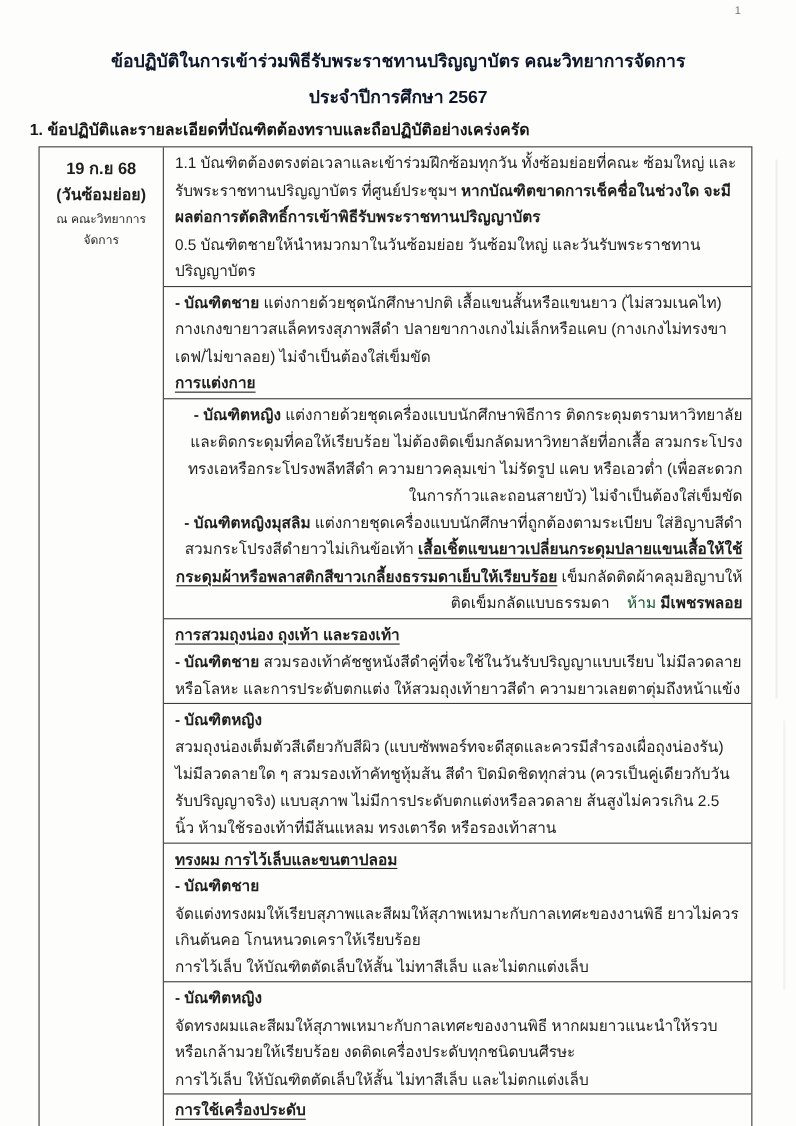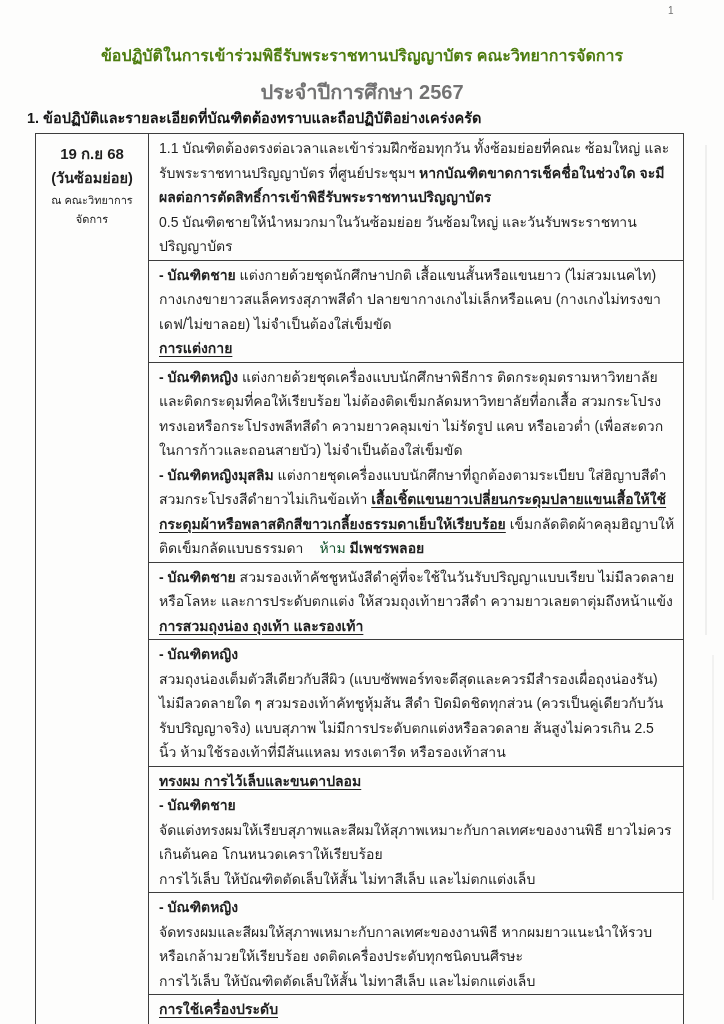--- a/index.html
+++ b/index.html
@@ -11,25 +11,25 @@
     font-family:"Liberation Sans","DejaVu Sans",sans-serif;
     color:#1f1f1f;
     overflow:hidden;
   }
   .page-number {
     position:absolute; top:5px; left:668px;
     font-size:10px; color:#6f6f6f;
   }
   .doc-title {
     position:absolute; top:43px; left:0; right:0;
-    text-align:center; font-size:16px; font-weight:bold; color:#4d7c0f;
+    text-align:center; font-size:16px; font-weight:bold; color:#0f172a;
   }
   .doc-subtitle {
     position:absolute; top:76px; left:0; right:0;
-    text-align:center; font-size:20px; font-weight:bold; color:#737373;
+    text-align:center; font-size:16px; font-weight:bold; color:#0f172a;
   }
   .section-heading {
     position:absolute; top:106px; left:27px;
     font-size:14.5px; font-weight:bold; color:#161616;
   }
   .rules-table {
     position:absolute; top:133px; left:35px;
     width:649px;
     display:flex;
     border:1.6px solid #3d3d3d;
@@ -50,21 +50,21 @@
   .t-row {
     border-bottom:1.5px solid #3d3d3d;
     box-sizing:border-box;
     padding:2px 8px 1px 10px;
     font-size:14px; line-height:24.5px;
   }
   .t-row:last-child { border-bottom:none; }
   .t-row p { margin:0; }
   .r-attendance      { min-height:95px;  }
   .r-dress-male      { min-height:72px;  }
-  .r-dress-female    { min-height:155px; }
+  .r-dress-female    { min-height:155px;text-align:right; }
   .r-footwear-male   { min-height:75px;  }
   .r-footwear-female { min-height:107px; }
   .r-hair-male       { min-height:120px; }
   .r-hair-female     { min-height:98px;  }
   .r-jewelry         { min-height:79px;  }
   .bold { font-weight:bold; }
   .rule-header {
     font-weight:bold;
     text-decoration:underline;
     text-underline-offset:3px;
@@ -112,22 +112,22 @@
         <p><span class="bold">- บัณฑิตชาย</span><span> แต่งกายด้วยชุดนักศึกษาปกติ เสื้อแขนสั้นหรือแขนยาว (ไม่สวมเนคไท) กางเกงขายาวสแล็คทรงสุภาพสีดำ ปลายขากางเกงไม่เล็กหรือแคบ (กางเกงไม่ทรงขาเดฟ/ไม่ขาลอย) ไม่จำเป็นต้องใส่เข็มขัด</span></p>
         <p><span class="rule-header">การแต่งกาย</span></p>
       </div>
 
       <div class="t-row r-dress-female">
         <p><span class="bold">- บัณฑิตหญิง</span><span> แต่งกายด้วยชุดเครื่องแบบนักศึกษาพิธีการ ติดกระดุมตรามหาวิทยาลัยและติดกระดุมที่คอให้เรียบร้อย ไม่ต้องติดเข็มกลัดมหาวิทยาลัยที่อกเสื้อ สวมกระโปรงทรงเอหรือกระโปรงพลีทสีดำ ความยาวคลุมเข่า ไม่รัดรูป แคบ หรือเอวต่ำ (เพื่อสะดวกในการก้าวและถอนสายบัว) ไม่จำเป็นต้องใส่เข็มขัด</span></p>
         <p><span class="bold">- บัณฑิตหญิงมุสลิม</span><span> แต่งกายชุดเครื่องแบบนักศึกษาที่ถูกต้องตามระเบียบ ใส่ฮิญาบสีดำ สวมกระโปรงสีดำยาวไม่เกินข้อเท้า </span><span class="u-bold">เสื้อเชิ้ตแขนยาวเปลี่ยนกระดุมปลายแขนเสื้อให้ใช้กระดุมผ้าหรือพลาสติกสีขาวเกลี้ยงธรรมดาเย็บให้เรียบร้อย</span><span> เข็มกลัดติดผ้าคลุมฮิญาบให้ติดเข็มกลัดแบบธรรมดา </span><span class="muted">ห้าม</span><span class="bold"> มีเพชรพลอย</span></p>
       </div>
 
       <div class="t-row r-footwear-male">
+        <p><span class="rule-header">การสวมถุงน่อง ถุงเท้า และรองเท้า</span></p>
         <p><span class="bold">- บัณฑิตชาย</span><span> สวมรองเท้าคัชชูหนังสีดำคู่ที่จะใช้ในวันรับปริญญาแบบเรียบ ไม่มีลวดลายหรือโลหะ และการประดับตกแต่ง ให้สวมถุงเท้ายาวสีดำ ความยาวเลยตาตุ่มถึงหน้าแข้ง</span></p>
-        <p><span class="rule-header">การสวมถุงน่อง ถุงเท้า และรองเท้า</span></p>
       </div>
 
       <div class="t-row r-footwear-female">
         <p><span class="bold">- บัณฑิตหญิง</span></p>
         <p>สวมถุงน่องเต็มตัวสีเดียวกับสีผิว (แบบซัพพอร์ทจะดีสุดและควรมีสำรองเผื่อถุงน่องรัน) ไม่มีลวดลายใด ๆ สวมรองเท้าคัทชูหุ้มส้น สีดำ ปิดมิดชิดทุกส่วน (ควรเป็นคู่เดียวกับวันรับปริญญาจริง) แบบสุภาพ ไม่มีการประดับตกแต่งหรือลวดลาย ส้นสูงไม่ควรเกิน 2.5 นิ้ว ห้ามใช้รองเท้าที่มีส้นแหลม ทรงเตารีด หรือรองเท้าสาน</p>
       </div>
 
       <div class="t-row r-hair-male">
         <p><span class="rule-header">ทรงผม การไว้เล็บและขนตาปลอม</span></p>
         <p><span class="bold">- บัณฑิตชาย</span></p>

